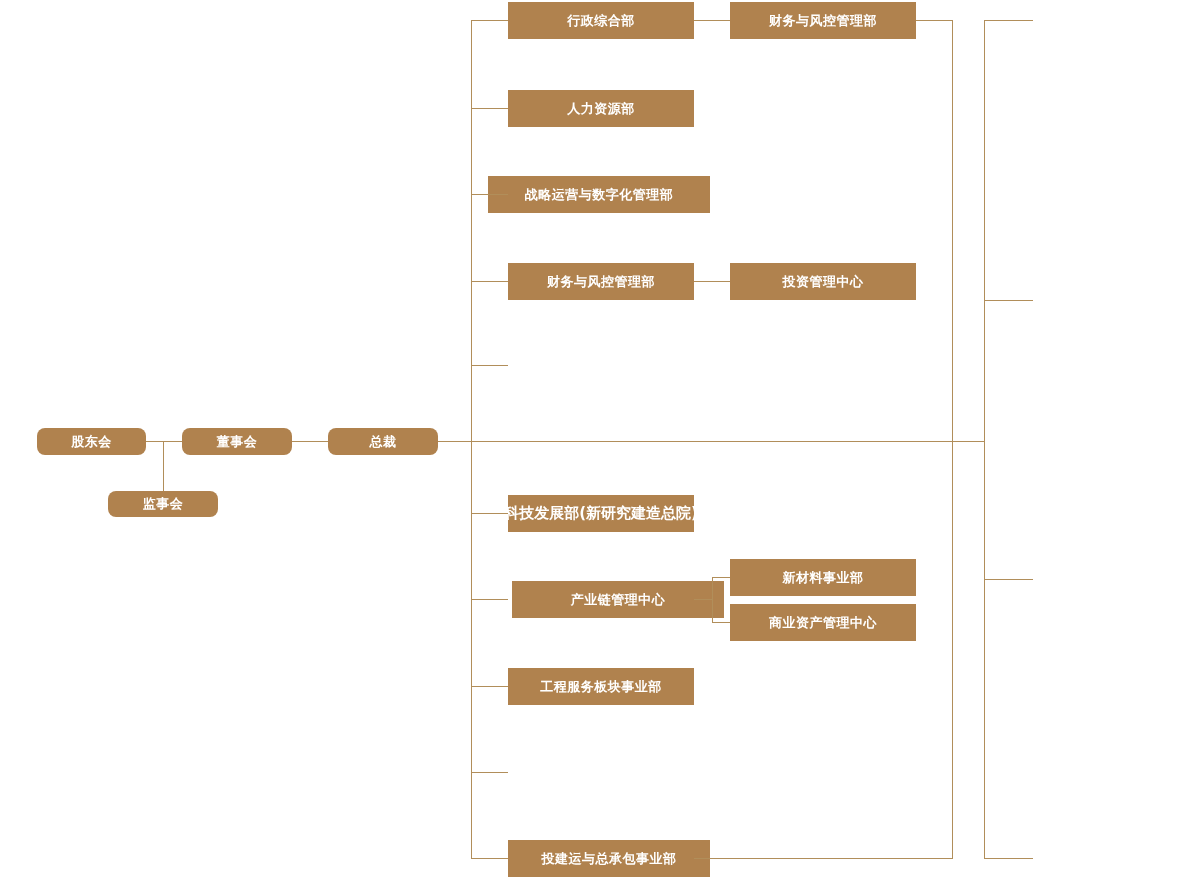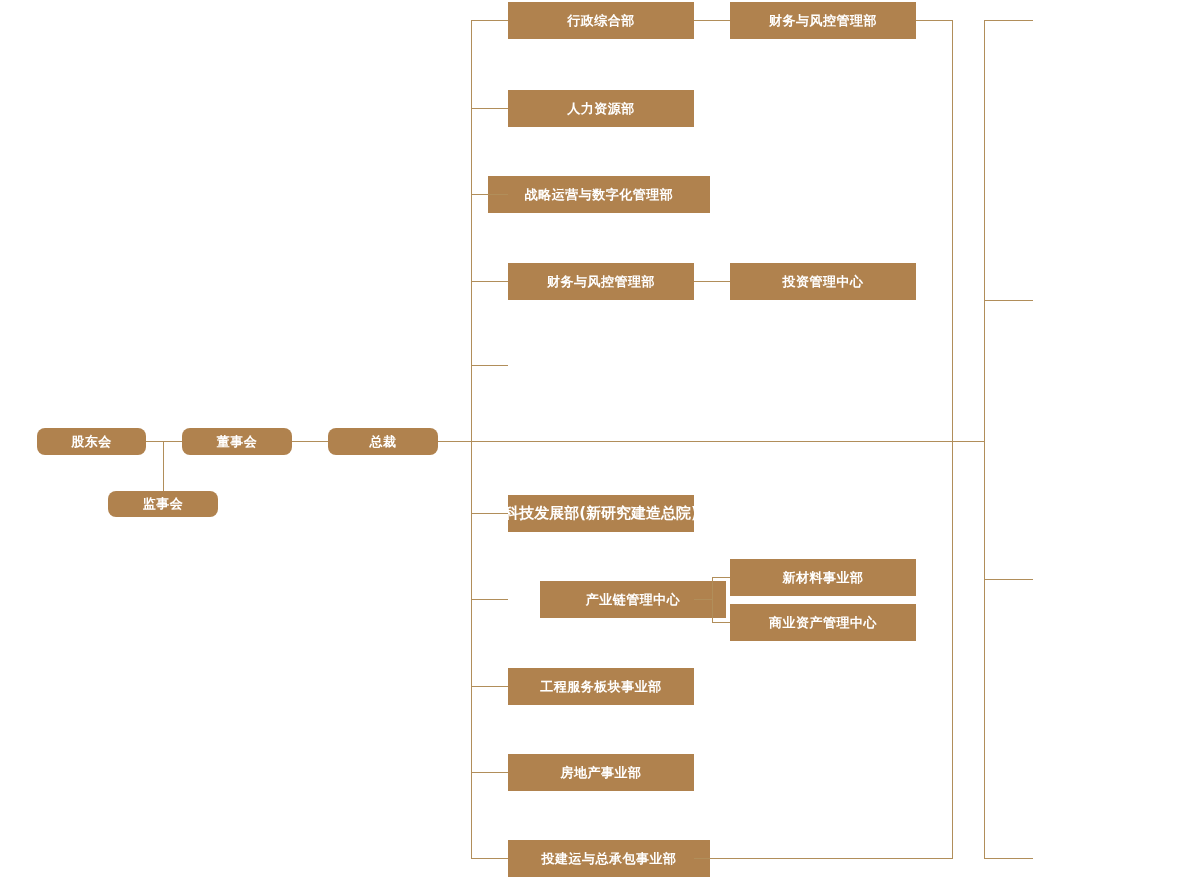--- a/index.html
+++ b/index.html
@@ -54,25 +54,24 @@
   <div class="node small" style="left:108px; top:491px; width:110px; height:26px">监事会</div>
 
   <div class="node" style="left:508px; top:2px; width:186px; height:37px">行政综合部</div>
   <div class="node" style="left:730px; top:2px; width:186px; height:37px">财务与风控管理部</div>
   <div class="node" style="left:508px; top:90px; width:186px; height:37px">人力资源部</div>
   <div class="node" style="left:488px; top:176px; width:222px; height:37px">战略运营与数字化管理部</div>
   <div class="node" style="left:508px; top:263px; width:186px; height:37px">财务与风控管理部</div>
   <div class="node" style="left:730px; top:263px; width:186px; height:37px">投资管理中心</div>
 
   <div class="node long" style="left:508px; top:495px; width:186px; height:37px">科技发展部(新研究建造总院)</div>
-  <div class="node" style="left:540px; top:581px; width:186px; height:37px">产业链管理中心</div>
+  <div class="node" style="left:512px; top:581px; width:212px; height:37px">产业链管理中心</div>
   <div class="node" style="left:730px; top:559px; width:186px; height:37px">新材料事业部</div>
   <div class="node" style="left:730px; top:604px; width:186px; height:37px">商业资产管理中心</div>
   <div class="node" style="left:508px; top:668px; width:186px; height:37px">工程服务板块事业部</div>
-  <div class="node" style="left:508px; top:754px; width:186px; height:37px">房地产事业部</div>
   <div class="node" style="left:508px; top:840px; width:202px; height:37px">投建运与总承包事业部</div>
 
   <div class="line h" style="left:146px; top:441px; width:36px"></div>
   <div class="line h" style="left:292px; top:441px; width:36px"></div>
   <div class="line v" style="left:163px; top:441px; height:50px"></div>
   <div class="line h" style="left:438px; top:441px; width:546px"></div>
 
   <div class="line v" style="left:471px; top:20px; height:839px"></div>
   <div class="line h" style="left:471px; top:20px; width:37px"></div>
   <div class="line h" style="left:471px; top:108px; width:37px"></div>

